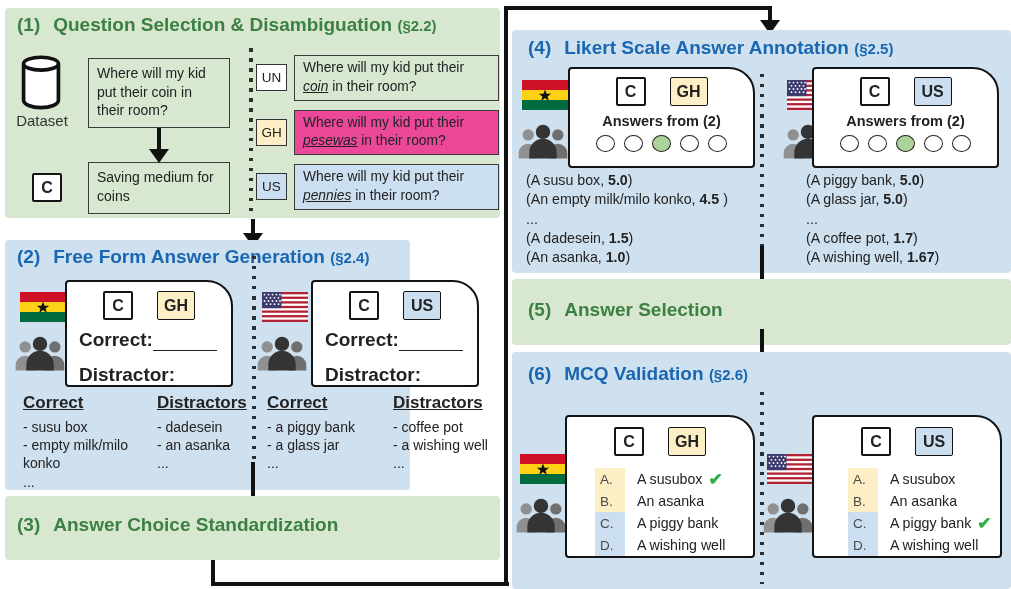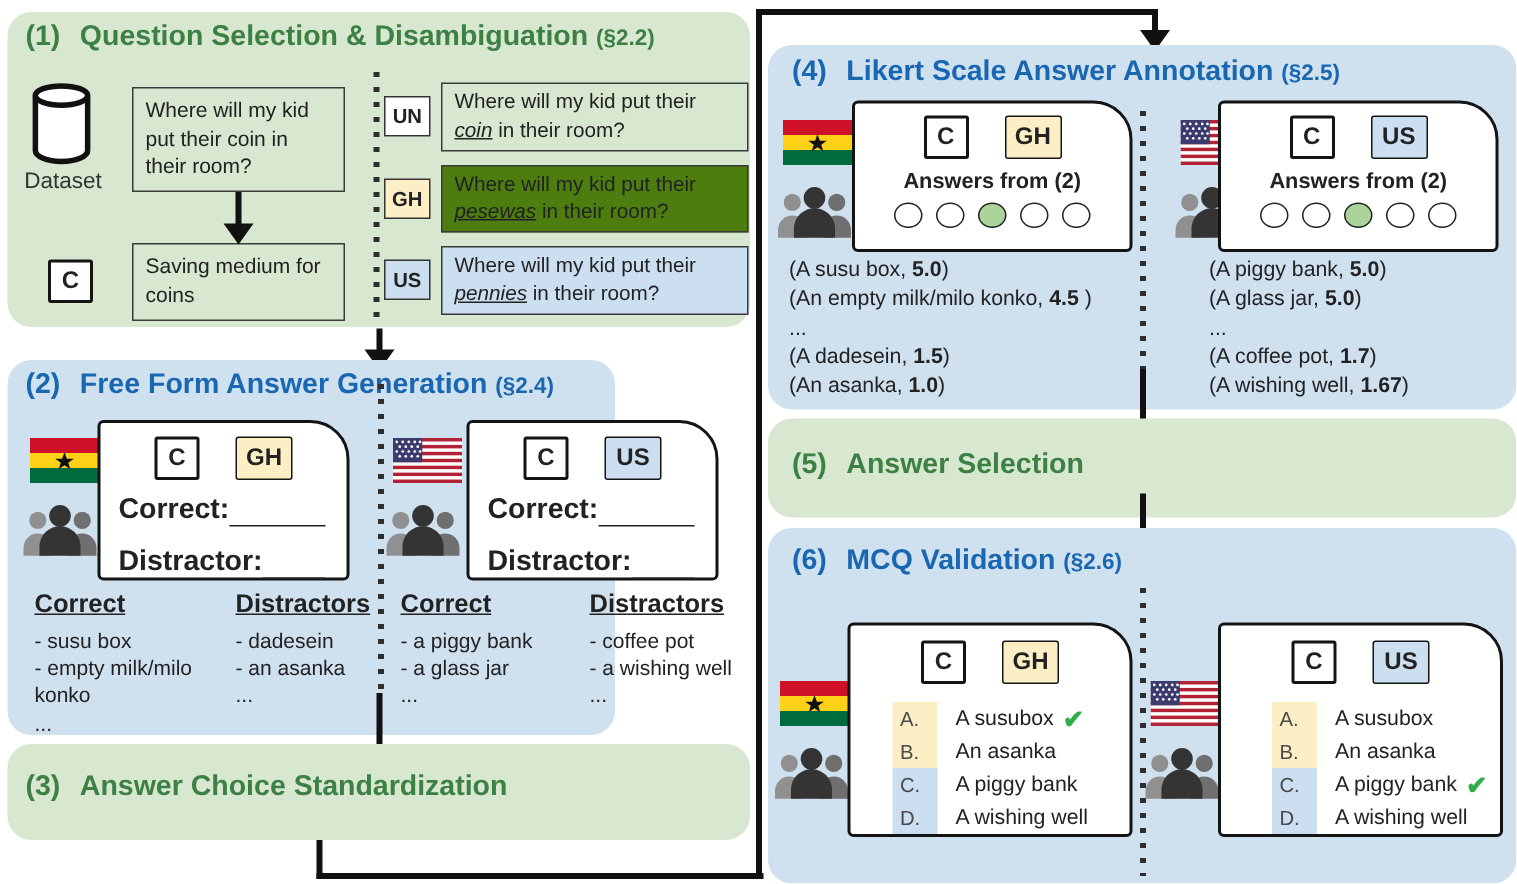--- a/index.html
+++ b/index.html
@@ -1,18 +1,18 @@
 <!DOCTYPE html>
 <html><head>
 <meta charset="utf-8">
 <style>
   html,body{margin:0;padding:0;background:#fff;}
   .canvas{position:relative;width:1011px;height:589px;background:#ffffff;
     font-family:"Liberation Sans",sans-serif;color:#222;overflow:hidden;}
-  .panel{position:absolute;border-radius:16px;}
+  .panel{position:absolute;border-radius:4px;}
   .green{background:#d7e7d0;}
   .blue{background:#cfe0ef;}
   .ptitle{position:absolute;font-weight:bold;font-size:19px;white-space:nowrap;}
   .ptitle .num{margin-right:13px;}
   .ptitle .ref{font-size:15px;}
   .green-t{color:#3c8044;}
   .blue-t{color:#1a67b1;}
 
   
   .conn{position:absolute;background:#111;}
@@ -37,26 +37,26 @@
 
   
   .db-icon{position:absolute;}
   .db-label{position:absolute;font-size:15px;color:#333;text-align:center;}
   .cbadge{position:absolute;display:flex;align-items:center;justify-content:center;
     width:30px;height:29px;background:#fff;border:2px solid #141414;font-weight:bold;
     font-size:16px;box-sizing:border-box;border-radius:2px;}
   .variants{position:absolute;display:flex;flex-direction:column;gap:9px;}
   .vrow{display:flex;gap:7px;align-items:center;}
   .vtag{width:31px;height:27px;display:flex;align-items:center;justify-content:center;
-    font-weight:bold;font-size:13.5px;border:1.5px solid #333;box-sizing:border-box;
+    font-weight:normal;font-size:13.5px;border:1.5px solid #333;box-sizing:border-box;
     background:#fff;flex:none;}
   .vbox{width:205px;box-sizing:border-box;border:1.4px solid #3a3a3a;
     padding:3px 8px;font-size:13.8px;line-height:1.36;}
   .tagbg-un{background:#fff;} .boxbg-un{background:transparent;}
-  .tagbg-gh{background:#fcefc5;} .boxbg-gh{background:#4d7c0f;}
+  .tagbg-gh{background:#fcefc5;} .boxbg-gh{background:#ec4899;}
   .tagbg-us{background:#cbdff0;} .boxbg-us{background:#cbdff0;}
   .uword{font-style:italic;text-decoration:underline;}
 
   
   .flag{position:absolute;width:46px;height:30px;}
   .people{position:absolute;width:50px;height:38px;}
   .lblrow{display:flex;align-items:flex-end;margin:9px 14px 0 12px;}
   .lbl{font-weight:bold;font-size:19px;white-space:nowrap;}
   .blankline{flex:1;border-bottom:1.5px solid #222;height:13px;}
   .col{position:absolute;font-size:14px;line-height:1.3;}

